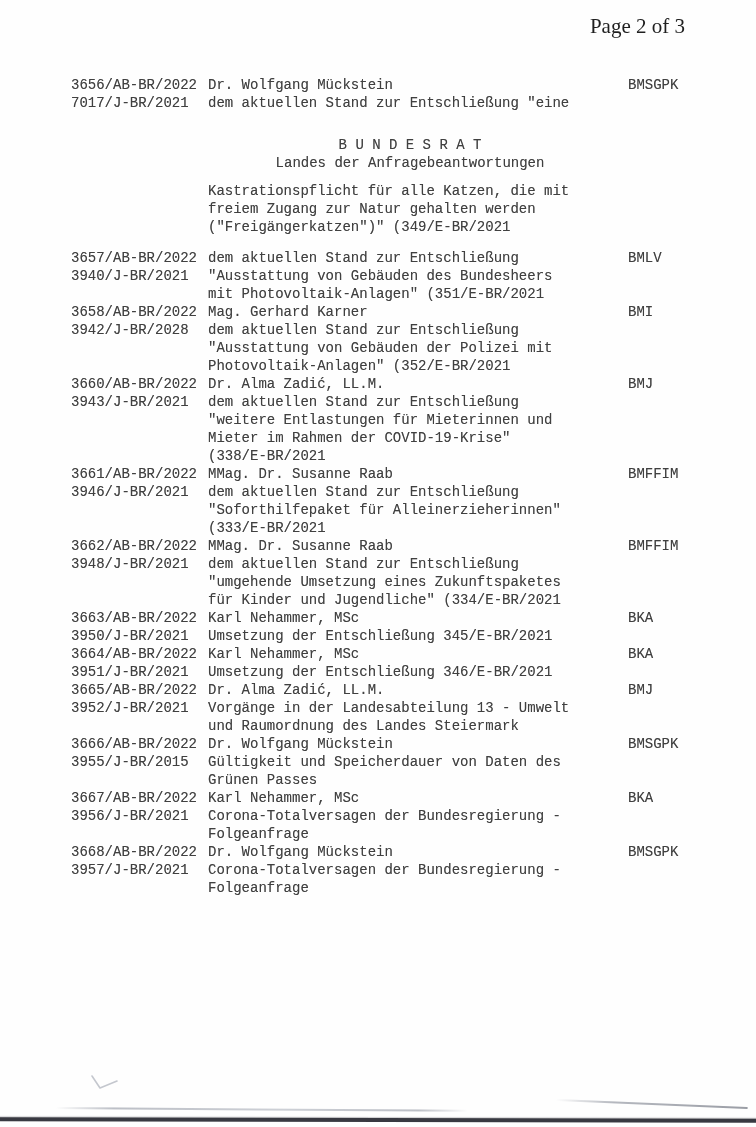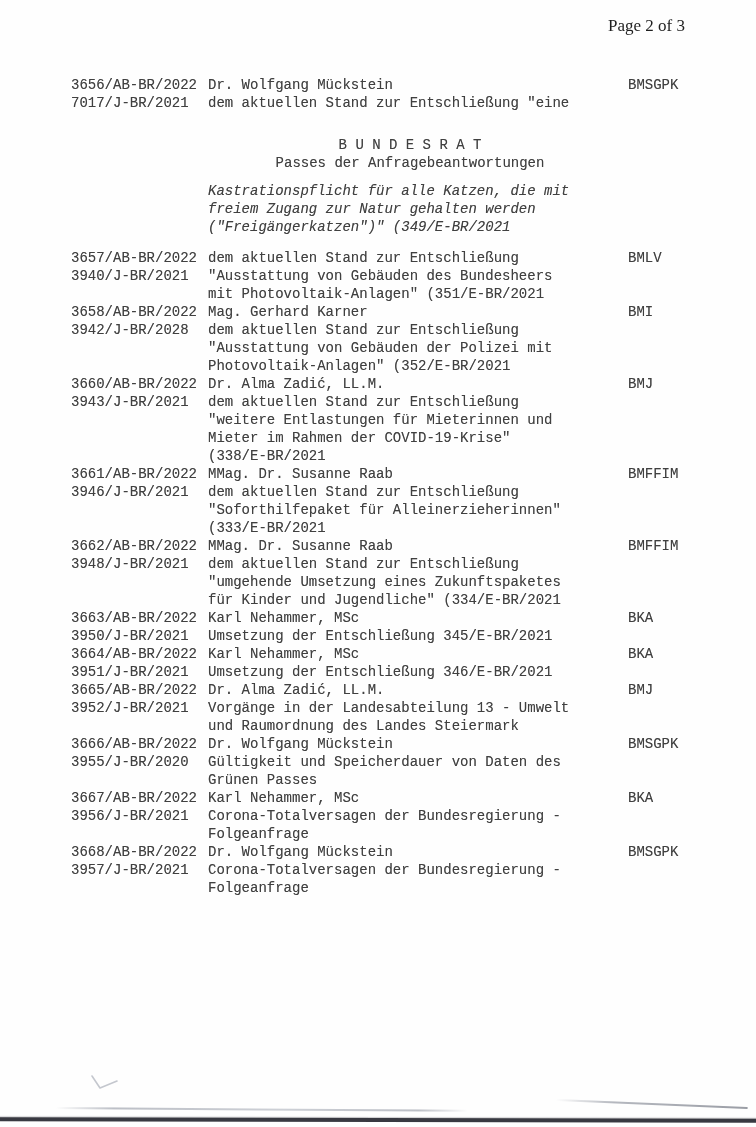--- a/index.html
+++ b/index.html
@@ -18,39 +18,38 @@
     background:var(--paper);
     overflow:hidden;
     font-family:"Liberation Mono","DejaVu Sans Mono",monospace;
     font-size:14px;line-height:18px;
     color:var(--ink);
     text-shadow:0 0 .5px rgba(70,70,70,.45);
   }
   .page-number{
     position:absolute;top:13px;right:71px;
     font-family:"Liberation Serif","DejaVu Serif",serif;
-    font-size:17px;line-height:26px;
+    font-size:21px;line-height:26px;
     color:var(--heading-ink);
     text-shadow:none;
   }
   .entry{
     display:grid;
     grid-template-columns:137px 420px 1fr;
     width:660px;
     align-items:start;
   }
   .top-entry{position:absolute;left:71px;top:76px;}
   .doc-header{
     position:absolute;left:208px;top:136px;width:404px;
     text-align:center;
   }
   .continuation{
     position:absolute;left:208px;top:182px;
     white-space:pre-line;
-    font-style:italic;
   }
   .entries{
     position:absolute;left:71px;top:249px;
     display:flex;flex-direction:column;gap:0;
   }
   .subject{white-space:pre-line;}
   .ministry{padding-left:0;}
   
   .scan-line-a{
     position:absolute;left:56px;top:1107px;width:412px;height:2px;
@@ -84,21 +83,21 @@
     </div>
     <div>
       <div>Dr. Wolfgang Mückstein</div>
       <div class="subject">dem aktuellen Stand zur Entschließung "eine</div>
     </div>
     <div class="ministry">BMSGPK</div>
   </section>
 
   <div class="doc-header">
     <div>B U N D E S R A T</div>
-    <div>Passes der Anfragebeantwortungen</div>
+    <div>Landes der Anfragebeantwortungen</div>
   </div>
 
   <div class="continuation">Kastrationspflicht für alle Katzen, die mit
 freiem Zugang zur Natur gehalten werden
 ("Freigängerkatzen")" (349/E-BR/2021</div>
 
   <div class="entries">
 
     <section class="entry">
       <div>
@@ -203,21 +202,21 @@
         <div>Dr. Alma Zadić, LL.M.</div>
         <div class="subject">Vorgänge in der Landesabteilung 13 - Umwelt
 und Raumordnung des Landes Steiermark</div>
       </div>
       <div class="ministry">BMJ</div>
     </section>
 
     <section class="entry">
       <div>
         <div>3666/AB-BR/2022</div>
-        <div>3955/J-BR/2020</div>
+        <div>3955/J-BR/2015</div>
       </div>
       <div>
         <div>Dr. Wolfgang Mückstein</div>
         <div class="subject">Gültigkeit und Speicherdauer von Daten des
 Grünen Passes</div>
       </div>
       <div class="ministry">BMSGPK</div>
     </section>
 
     <section class="entry">

